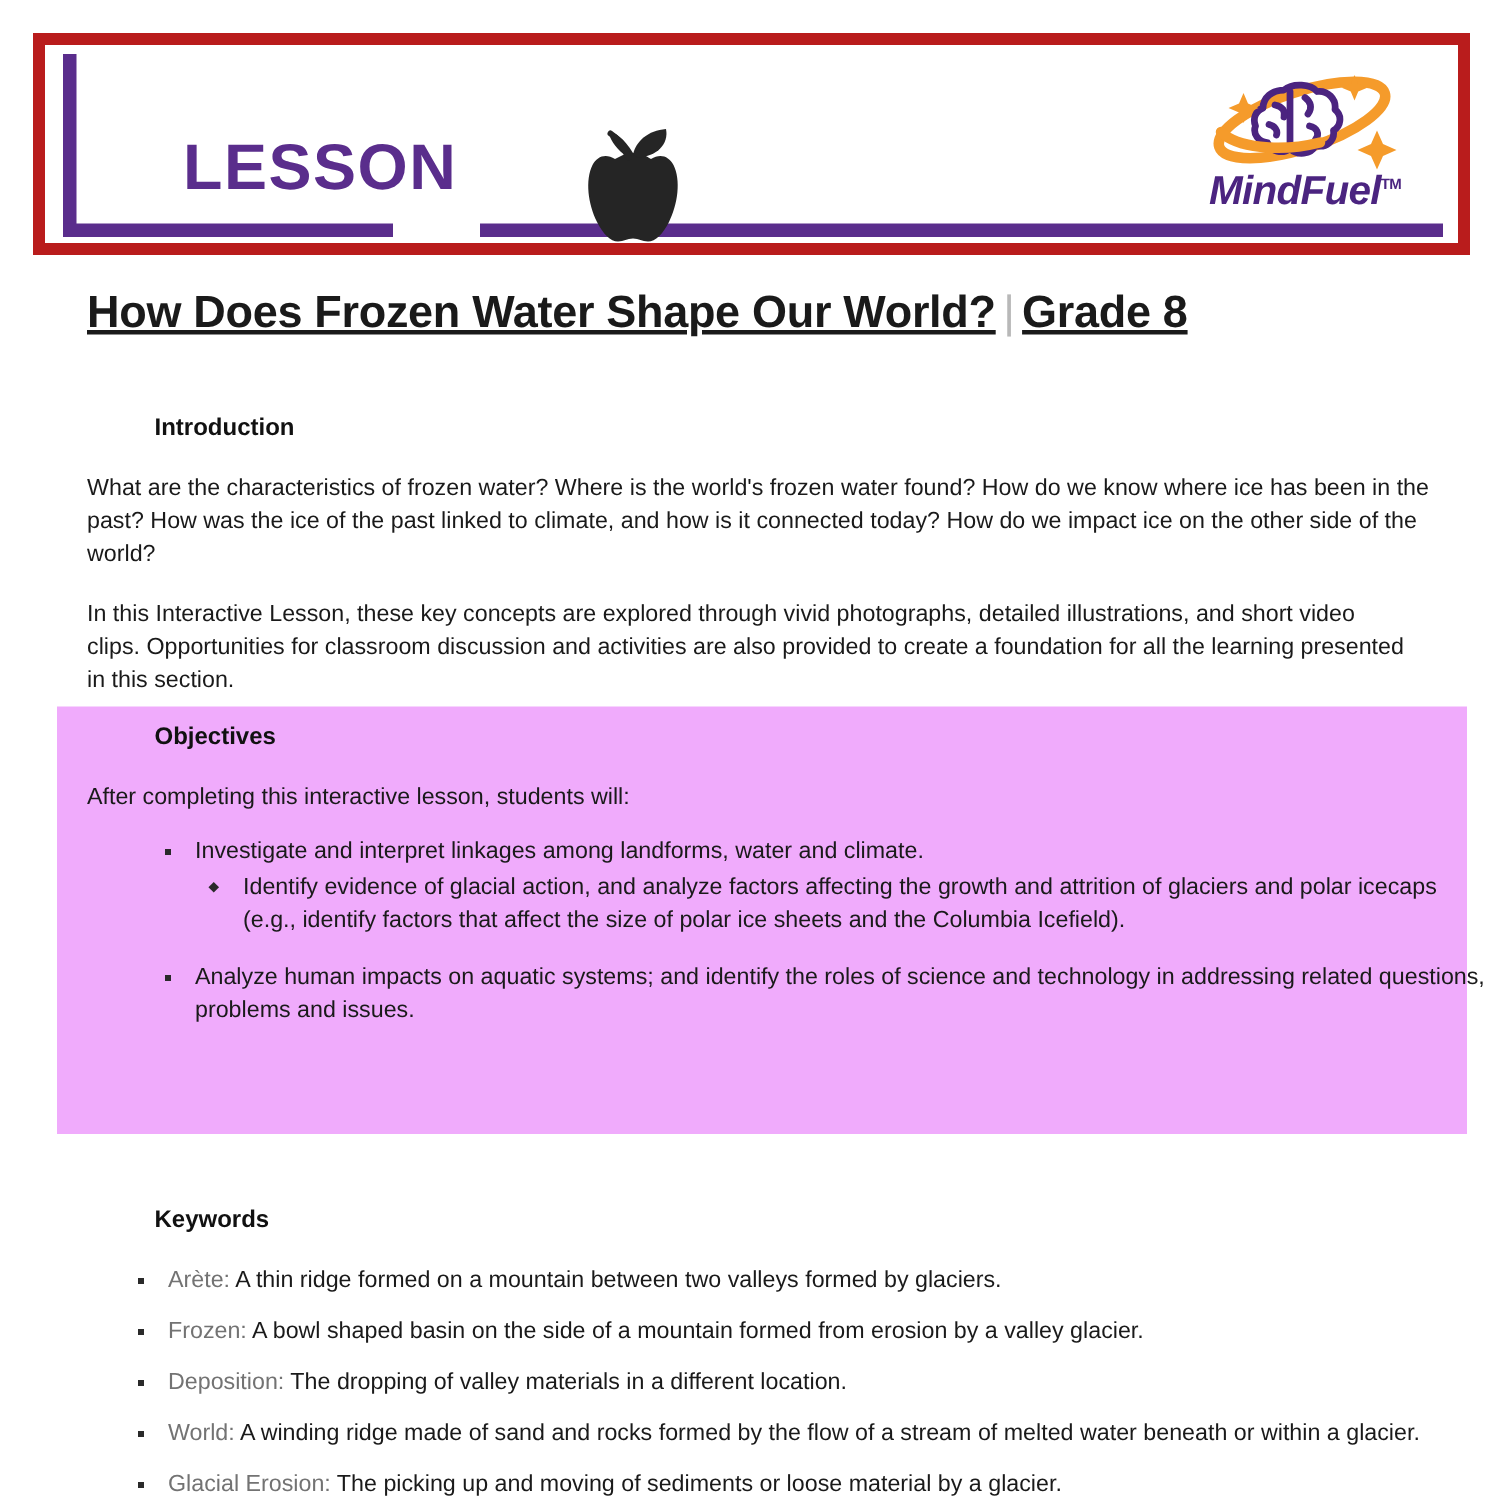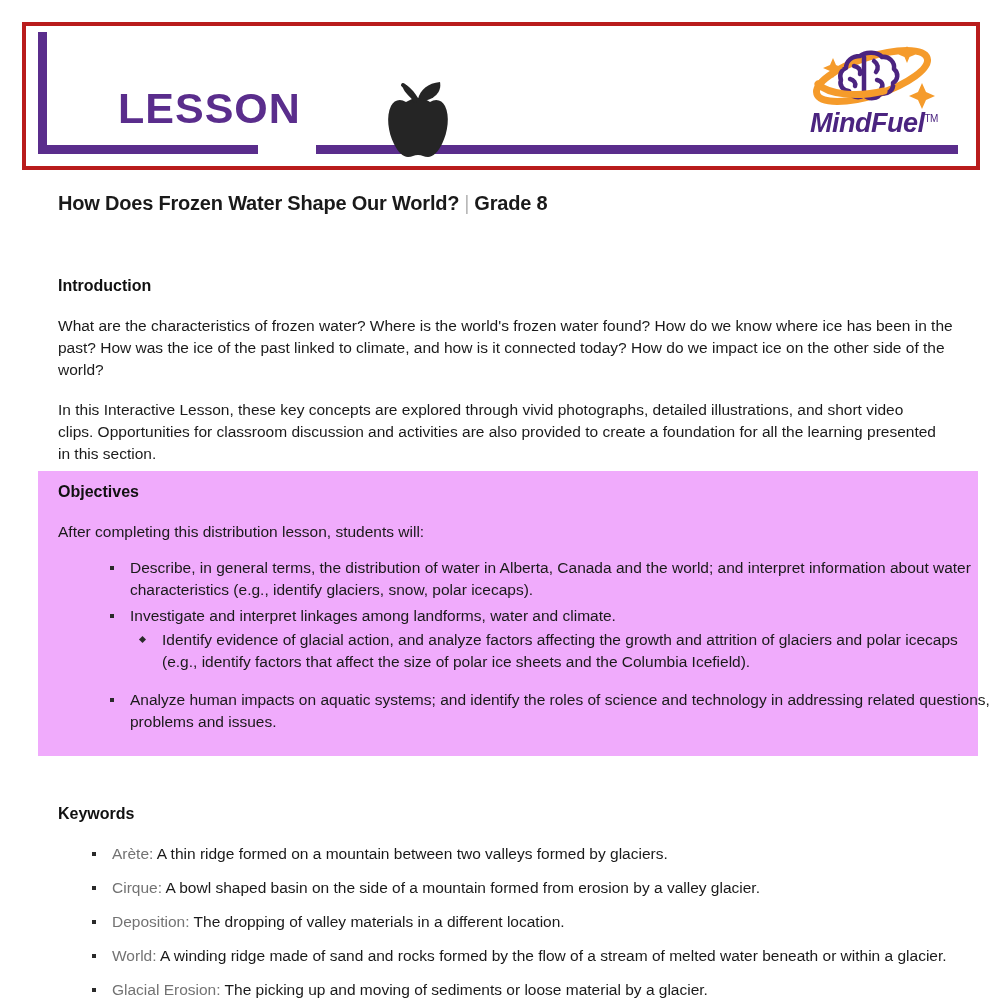--- a/index.html
+++ b/index.html
@@ -20,21 +20,21 @@
     background: #ffffff;
   }
 
   
   .header-frame {
     position: absolute;
     left: 22px;
     top: 22px;
     width: 958px;
     height: 148px;
-    border: 4px solid #b91c1c;
+    border: 8px solid #b91c1c;
     background: #ffffff;
   }
 
   .header-inner {
     position: absolute;
     left: 0;
     top: 0;
     right: 0;
     bottom: 0;
   }
@@ -102,46 +102,48 @@
     font-family: "Liberation Sans", sans-serif;
     font-weight: bold;
     font-style: italic;
     font-size: 27px;
     color: #4b2480;
     letter-spacing: -0.5px;
   }
   .logo-tm {
     font-size: 10px;
     font-style: normal;
-    font-weight: normal;
+    font-weight: bold;
     vertical-align: super;
     color: #4b2480;
   }
 
   
   .doc-title {
     position: absolute;
     left: 58px;
     top: 192px;
-    font-size: 20px;
+    font-size: 30px;
     font-weight: bold;
     color: #1a1a1a;
     letter-spacing: -0.2px;
     white-space: nowrap;
+    text-decoration: underline;
   }
   .title-sep {
     color: #b8b8b8;
     font-weight: normal;
     padding: 0 5px;
   }
 
   .section-head {
     font-size: 16px;
     font-weight: bold;
     color: #111111;
+    margin-left: 45px;
   }
 
   .body-text {
     font-size: 15.5px;
     line-height: 22px;
     color: #1a1a1a;
   }
 
   #intro-head { position: absolute; left: 58px; top: 277px; }
 
@@ -300,26 +302,23 @@
   <div class="doc-title">
     <span>How Does Frozen Water Shape Our World?</span><span class="title-sep">|</span><span>Grade 8</span>
   </div>
 
   <div class="section-head" id="intro-head">Introduction</div>
   <div class="body-text" id="intro-p1">What are the characteristics of frozen water? Where is the world's frozen water found? How do we know where ice has been in the past? How was the ice of the past linked to climate, and how is it connected today? How do we impact ice on the other side of the world?</div>
   <div class="body-text" id="intro-p2">In this Interactive Lesson, these key concepts are explored through vivid photographs, detailed illustrations, and short video clips. Opportunities for classroom discussion and activities are also provided to create a foundation for all the learning presented in this section.</div>
 
   <div class="objectives-panel">
     <div class="section-head" id="objectives-head">Objectives</div>
-    <div class="body-text" id="objectives-lead">After completing this distribution lesson, students will:</div>
+    <div class="body-text" id="objectives-lead">After completing this interactive lesson, students will:</div>
 
     <ul class="bullets body-text" id="objectives-list">
-      <li>
-        <span>Describe, in general terms, the distribution of water in Alberta, Canada and the world; and interpret information about water characteristics (e.g., identify glaciers, snow, polar icecaps).</span>
-      </li>
       <li>
         <span>Investigate and interpret linkages among landforms, water and climate.</span>
         <ul class="sub-bullets">
           <li>
             <span>Identify evidence of glacial action, and analyze factors affecting the growth and attrition of glaciers and polar icecaps (e.g., identify factors that affect the size of polar ice sheets and the Columbia Icefield).</span>
           </li>
         </ul>
       </li>
       <li>
         <span>Analyze human impacts on aquatic systems; and identify the roles of science and technology in addressing related questions, problems and issues.</span>
@@ -328,21 +327,21 @@
   </div>
 
   <div class="section-head" id="keywords-head">Keywords</div>
 
   <ul class="bullets body-text" id="keywords-list">
     <li>
       <span class="kw-term">Arète:</span>
       <span>A thin ridge formed on a mountain between two valleys formed by glaciers.</span>
     </li>
     <li>
-      <span class="kw-term">Cirque:</span>
+      <span class="kw-term">Frozen:</span>
       <span>A bowl shaped basin on the side of a mountain formed from erosion by a valley glacier.</span>
     </li>
     <li>
       <span class="kw-term">Deposition:</span>
       <span>The dropping of valley materials in a different location.</span>
     </li>
     <li>
       <span class="kw-term">World:</span>
       <span>A winding ridge made of sand and rocks formed by the flow of a stream of melted water beneath or within a glacier.</span>
     </li>

